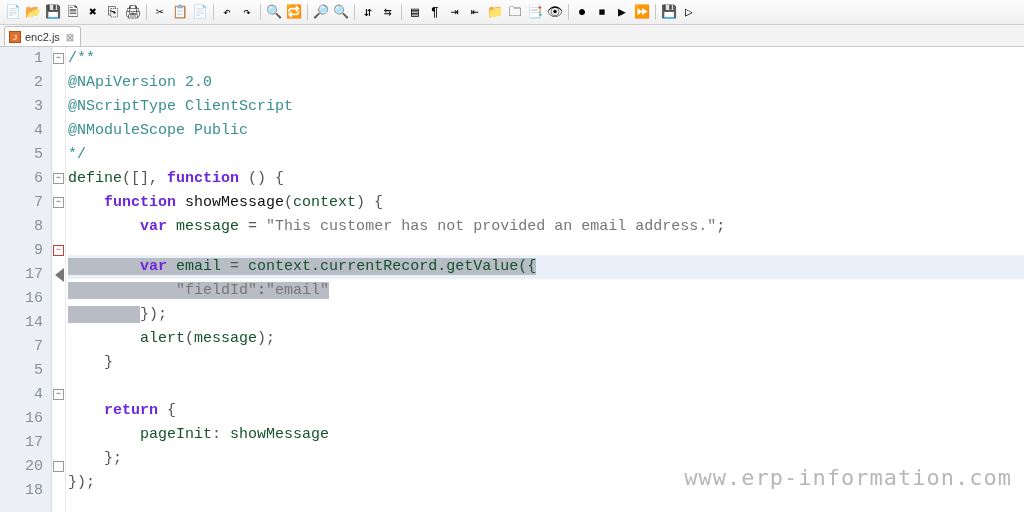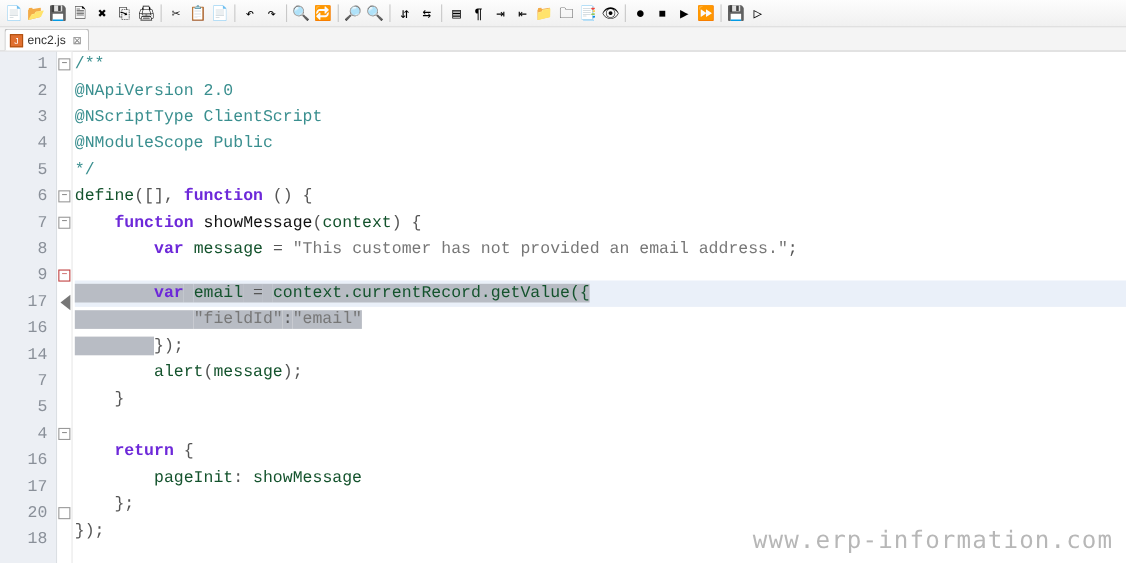--- a/index.html
+++ b/index.html
@@ -147,21 +147,21 @@
     position: absolute;
     left: 3px; top: 2px;
     width: 0; height: 0;
     border-top: 7px solid transparent;
     border-bottom: 7px solid transparent;
     border-right: 9px solid #777;
   }
   .watermark {
     position: absolute;
     right: 12px;
-    bottom: 8px;
+    bottom: 22px;
     font-family: Consolas, monospace;
     font-size: 22px;
     color: #b7b7b7;
     letter-spacing: 1px;
     pointer-events: none;
   }
 </style>
 </head>
 <body>
 

